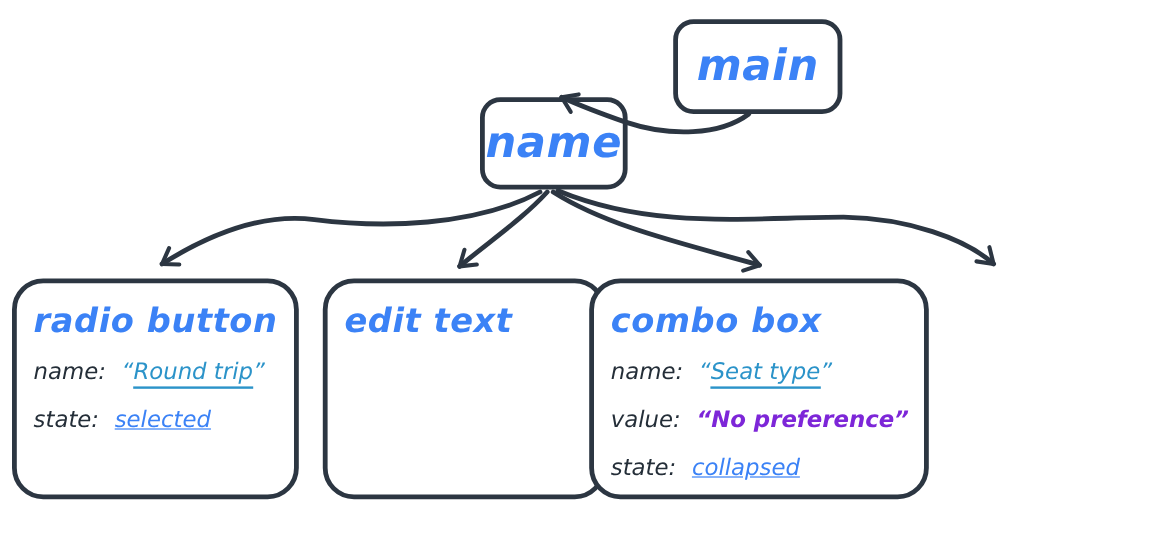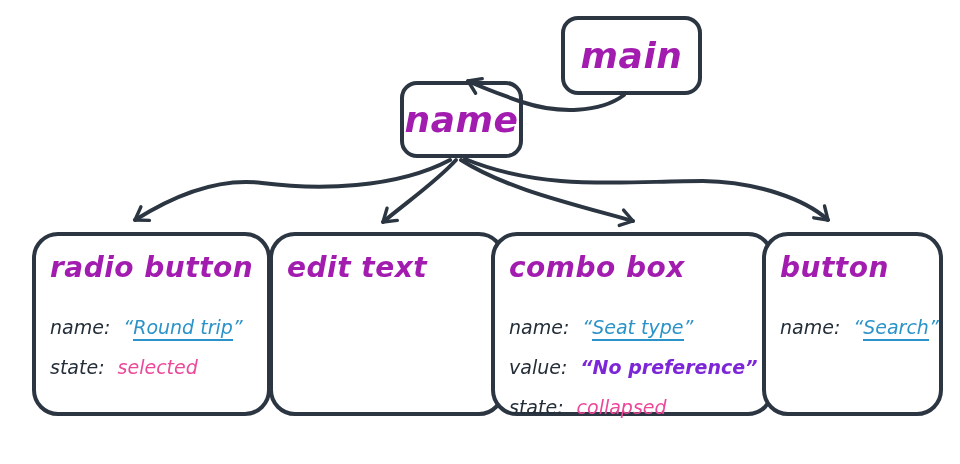--- a/index.html
+++ b/index.html
@@ -25,21 +25,21 @@
   .node {
     position: absolute;
     background: #ffffff;
     border: 4px solid #2c3642;
     z-index: 2;
   }
 
   .node-title {
     font-style: italic;
     font-weight: bold;
-    color: #a21caf;
+    color: #3b82f6;
     letter-spacing: 0.5px;
     white-space: nowrap;
   }
 
   
   .node-small {
     display: flex;
     align-items: center;
     justify-content: center;
     border-radius: 17px;
@@ -49,35 +49,35 @@
   .node-main { left: 561px; top: 16px;  width: 141px; height: 79px; }
   .node-form { left: 400px; top: 81px;  width: 123px; height: 77px; }
 
   
   .node-card {
     top: 232px;
     height: 184px;
     border-radius: 26px;
     padding: 12px 14px 0 14px;
   }
-  .node-radio  { left: 32px;  width: 239px; }
+  .node-radio  { left: 10px;  width: 239px; }
   .node-edit   { left: 269px; width: 236px; }
   .node-combo  { left: 491px; width: 283px; }
   .node-button { left: 762px; width: 181px; }
 
   .node-card .node-title {
     font-size: 28px;
     line-height: 40px;
   }
 
   .rows {
     display: flex;
     flex-direction: column;
     gap: 13px;
-    margin-top: 26px;
+    margin-top: 9px;
   }
   .row {
     font-style: italic;
     font-size: 19px;
     line-height: 27px;
     white-space: nowrap;
   }
   .attr-key {
     color: #242e38;
     margin-right: 7px;
@@ -85,21 +85,21 @@
   .attr-val .q { text-decoration: none; }
   .v-name { color: #2b93c9; }
   .v-name .u {
     border-bottom: 2px solid #2b93c9;
     padding-bottom: 1px;
   }
   .v-combo {
     color: #7d26d8;
     font-weight: bold;
   }
-  .v-state { color: #ec4899; }
+  .v-state { color: #3b82f6; text-decoration: underline; }
 </style>
 </head>
 <body>
 
 <div class="stage">
 
   <svg class="arrows" width="960" height="464" viewBox="0 0 960 464" xmlns="http://www.w3.org/2000/svg">
     <defs>
       <marker id="ah" markerUnits="userSpaceOnUse" markerWidth="22" markerHeight="22" viewBox="0 0 22 22" refX="16" refY="11" orient="auto">
         <path d="M4 3 L16 11 L4 19" fill="none" stroke="#2c3642" stroke-width="3.4" stroke-linecap="round" stroke-linejoin="round"></path>
@@ -151,23 +151,14 @@
         <span class="attr-key">value:</span>
         <span class="attr-val v-combo"><span class="q">“</span><span>No preference</span><span class="q">”</span></span>
       </div>
       <div class="row">
         <span class="attr-key">state:</span>
         <span class="attr-val v-state">collapsed</span>
       </div>
     </div>
   </div>
 
-  <div class="node node-card node-button">
-    <div class="node-title">button</div>
-    <div class="rows">
-      <div class="row">
-        <span class="attr-key">name:</span>
-        <span class="attr-val v-name"><span class="q">“</span><span class="u">Search</span><span class="q">”</span></span>
-      </div>
-    </div>
-  </div>
 
 </div>
 
 </body></html>

